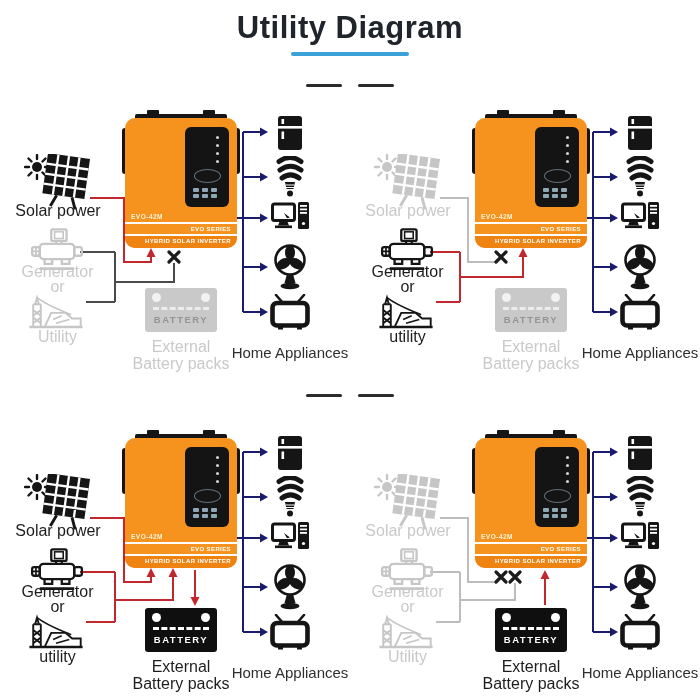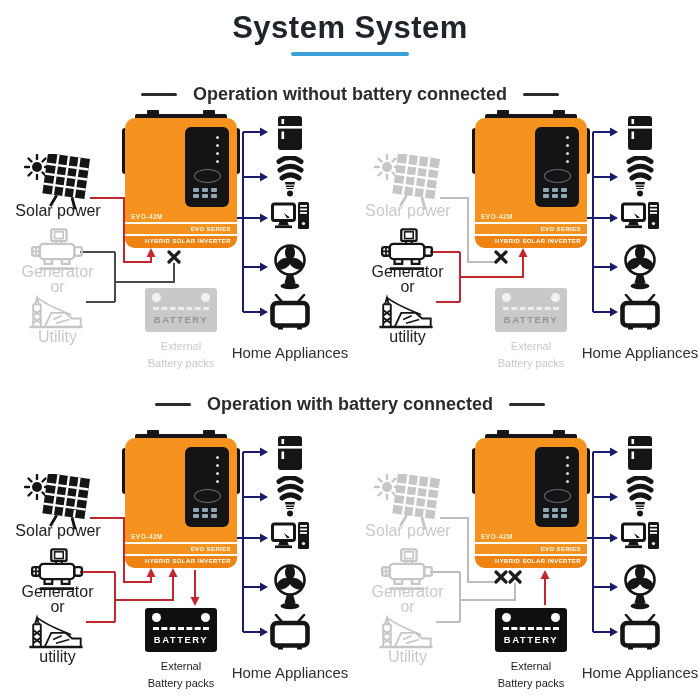--- a/index.html
+++ b/index.html
@@ -64,21 +64,21 @@
   .term{position:absolute;top:5px;width:9px;height:9px;border-radius:50%;background:#fff}
   .ta{left:7px}.tb{right:7px}
   .batt-dash{position:absolute;left:8px;right:8px;top:19px;border-top:3px dashed #fff}
   .batt-text{position:absolute;left:0;right:0;top:26px;text-align:center;font-size:9.5px;
              font-weight:bold;letter-spacing:1.5px;color:#fff}
   .batt-on{background:#0f0f0f}
   .batt-off{background:#c9c9c9}
   .batt-off .term{background:#f2f2f2}
   .batt-off .batt-dash{border-color:#ededed}
   .batt-off .batt-text{color:#949494}
-  .batt-caption{position:absolute;left:121px;top:228px;width:120px;font-size:11px;
+  .batt-caption{position:absolute;left:121px;top:228px;width:120px;font-size:16px;
                 line-height:17px;text-align:center}
 
   
   .fridge{left:277px;top:6px}.bulb{left:275px;top:46px}.comp{left:271px;top:92px}
   .fanic{left:273px;top:134px}.tvic{left:270px;top:184px}
   .app-label{position:absolute;left:222px;top:234px;width:136px;text-align:center;
              font-size:15px;color:#2f2f2f}
 </style>
 </head>
 <body>
@@ -166,31 +166,29 @@
       <g stroke="currentColor" stroke-width="2.6" stroke-linecap="round">
         <path d="M13,9 L6,1 M27,9 L34,1"></path>
       </g>
       <rect x="2.5" y="9" width="35" height="22.5" rx="4.5" fill="none" stroke="currentColor" stroke-width="4.6"></rect>
       <rect x="8" y="31.5" width="5" height="4" fill="currentColor"></rect>
       <rect x="27" y="31.5" width="5" height="4" fill="currentColor"></rect>
     </symbol>
   </defs>
 </svg>
 
-<div class="title">System System</div>
+<div class="title">Utility Diagram</div>
 <div class="title-underline"></div>
 
 <div class="sec-heading sec1">
   <span class="rule"></span>
-  <span>Operation without battery connected</span>
   <span class="rule"></span>
 </div>
 <div class="sec-heading sec2">
   <span class="rule"></span>
-  <span>Operation with battery connected</span>
   <span class="rule"></span>
 </div>
 
 <div class="panel" id="p0">
   <svg class="wires" viewBox="0 0 350 290">
     <path class="w blue" d="M243,22 V202"></path>
     <path class="w blue" d="M243,22 H260 M243,67 H260 M237,108 H260 M243,157 H260 M243,202 H260"></path>
     <polygon class="f blue" points="268,22 260,17.5 260,26.5"></polygon>
     <polygon class="f blue" points="268,67 260,62.5 260,71.5"></polygon>
     <polygon class="f blue" points="268,108 260,103.5 260,112.5"></polygon>

